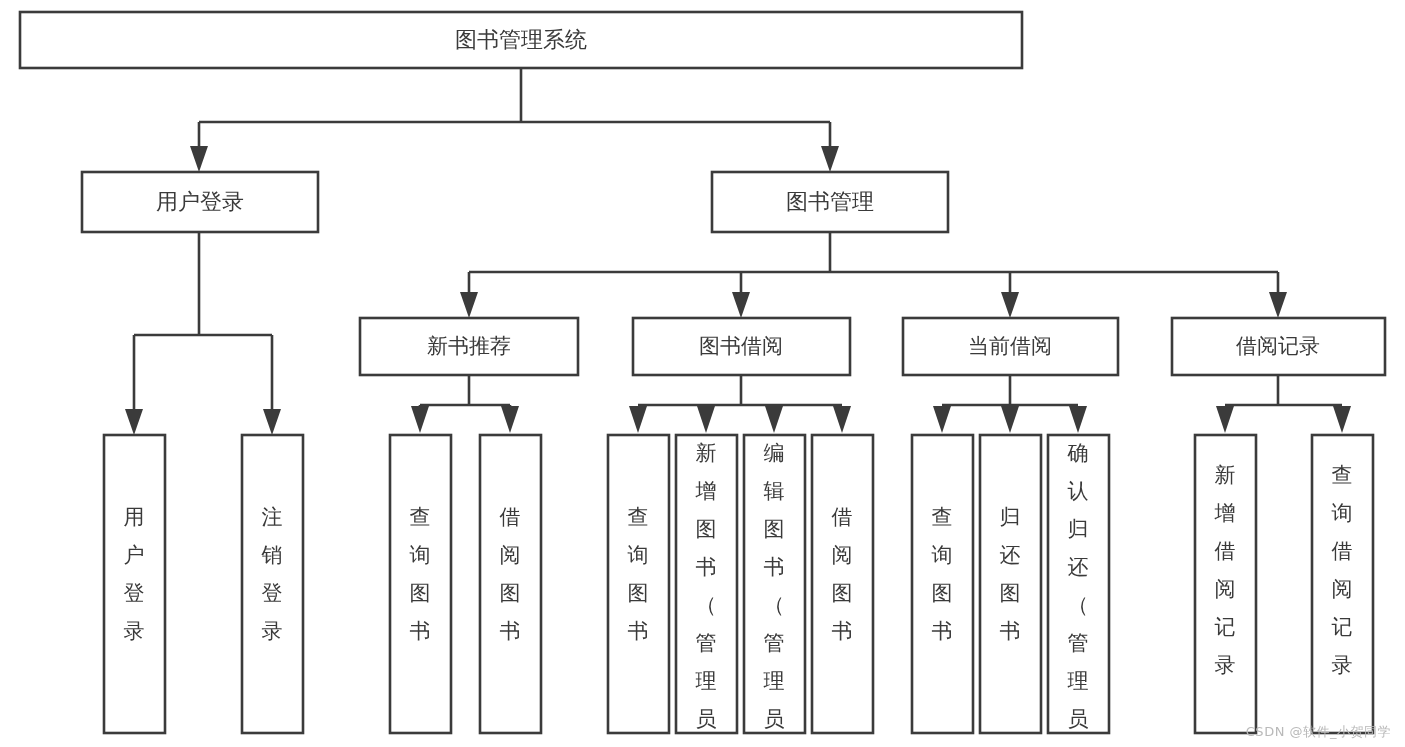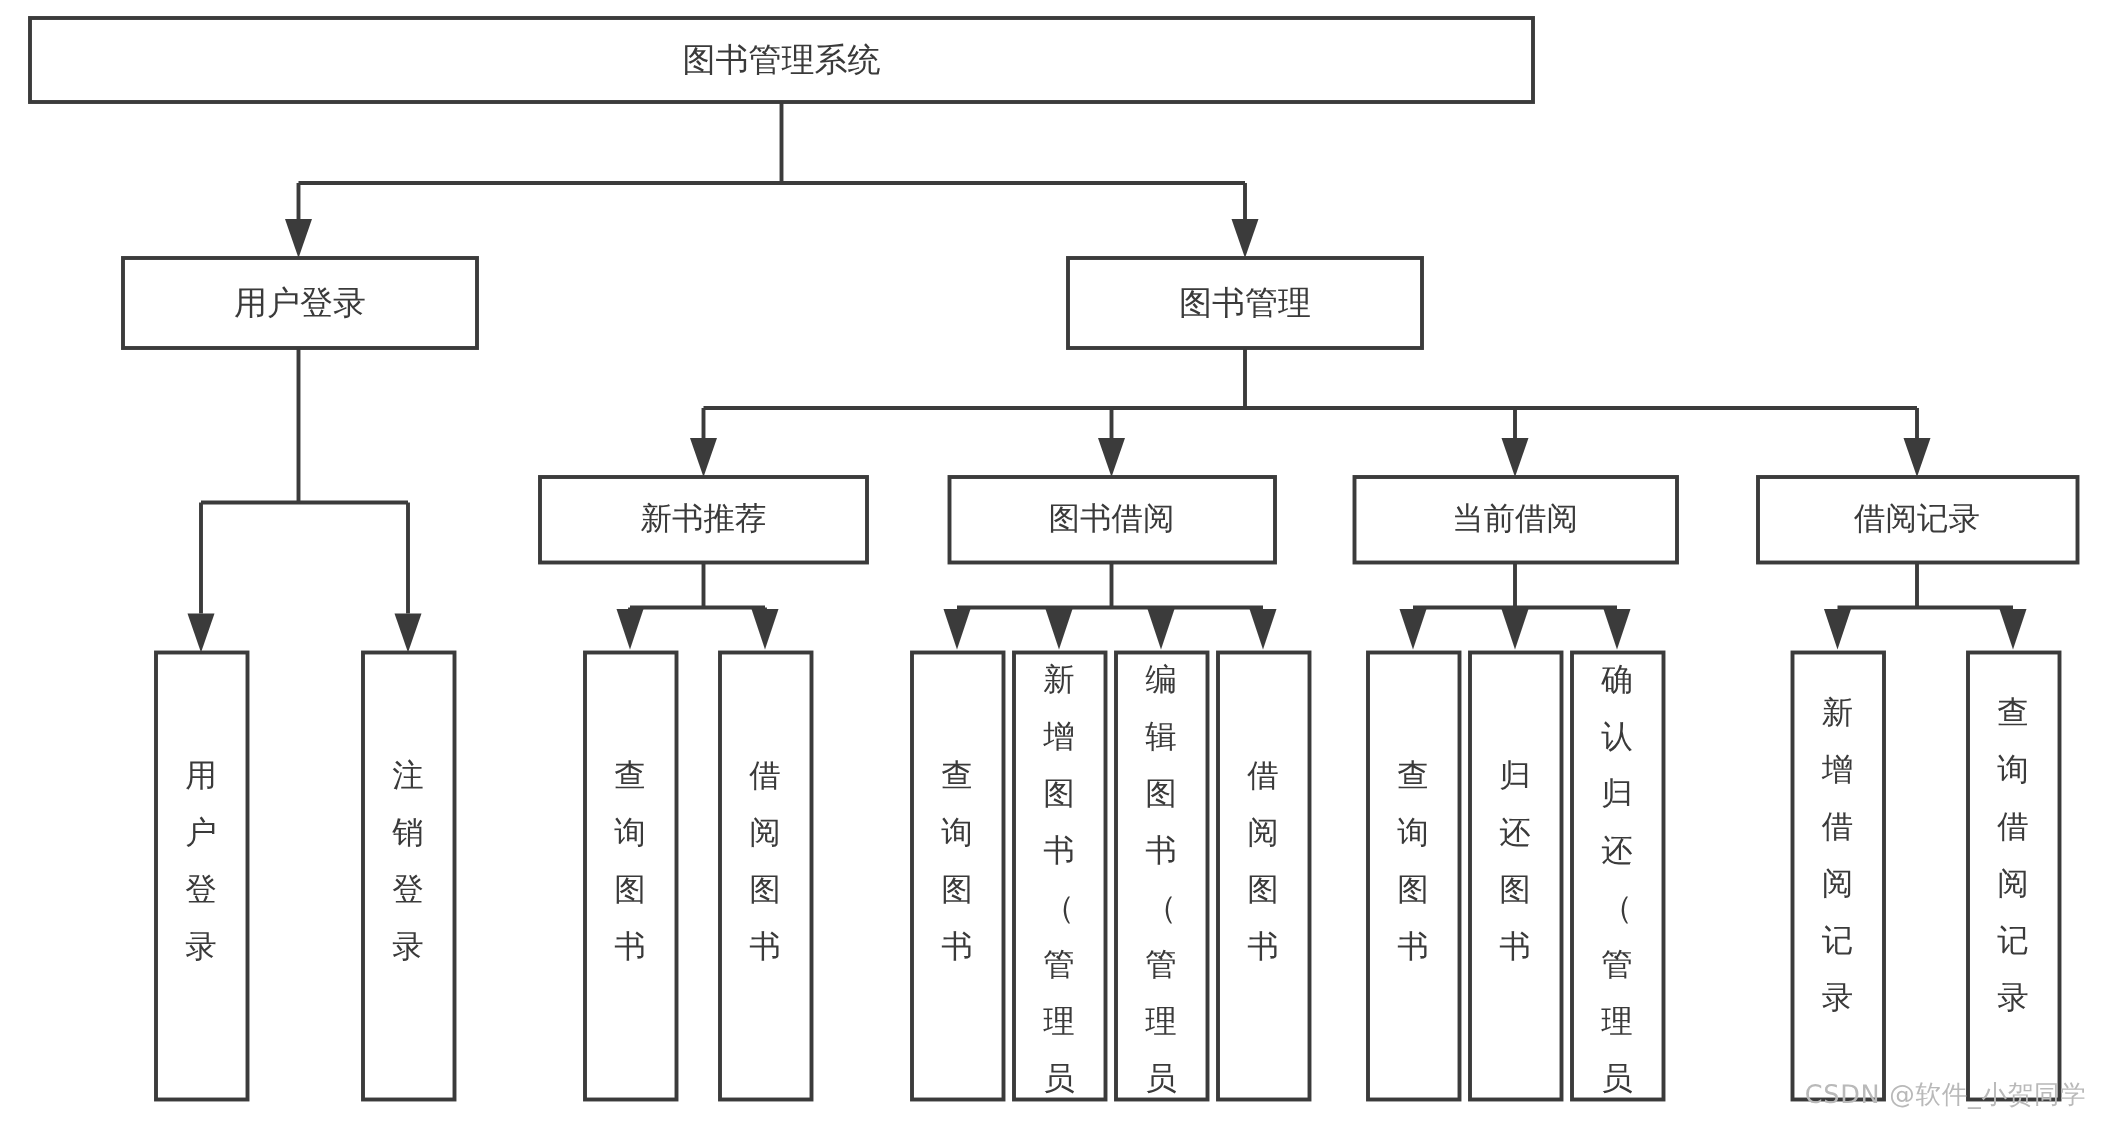--- a/index.html
+++ b/index.html
@@ -55,21 +55,21 @@
     font-family: "DejaVu Sans", "Liberation Sans", sans-serif;
     fill: #3a3a3a;
     font-size: 21px;
     text-anchor: middle;
   }
   .watermark {
     position: absolute;
     right: 14px;
     bottom: 6px;
     font-family: "DejaVu Sans", "Liberation Sans", sans-serif;
-    font-size: 17px;
+    font-size: 13px;
     color: #b9b9b9;
     white-space: nowrap;
     letter-spacing: 0.5px;
   }
 </style>
 </head>
 <body>
 
 <div id="diagram-root">
 

